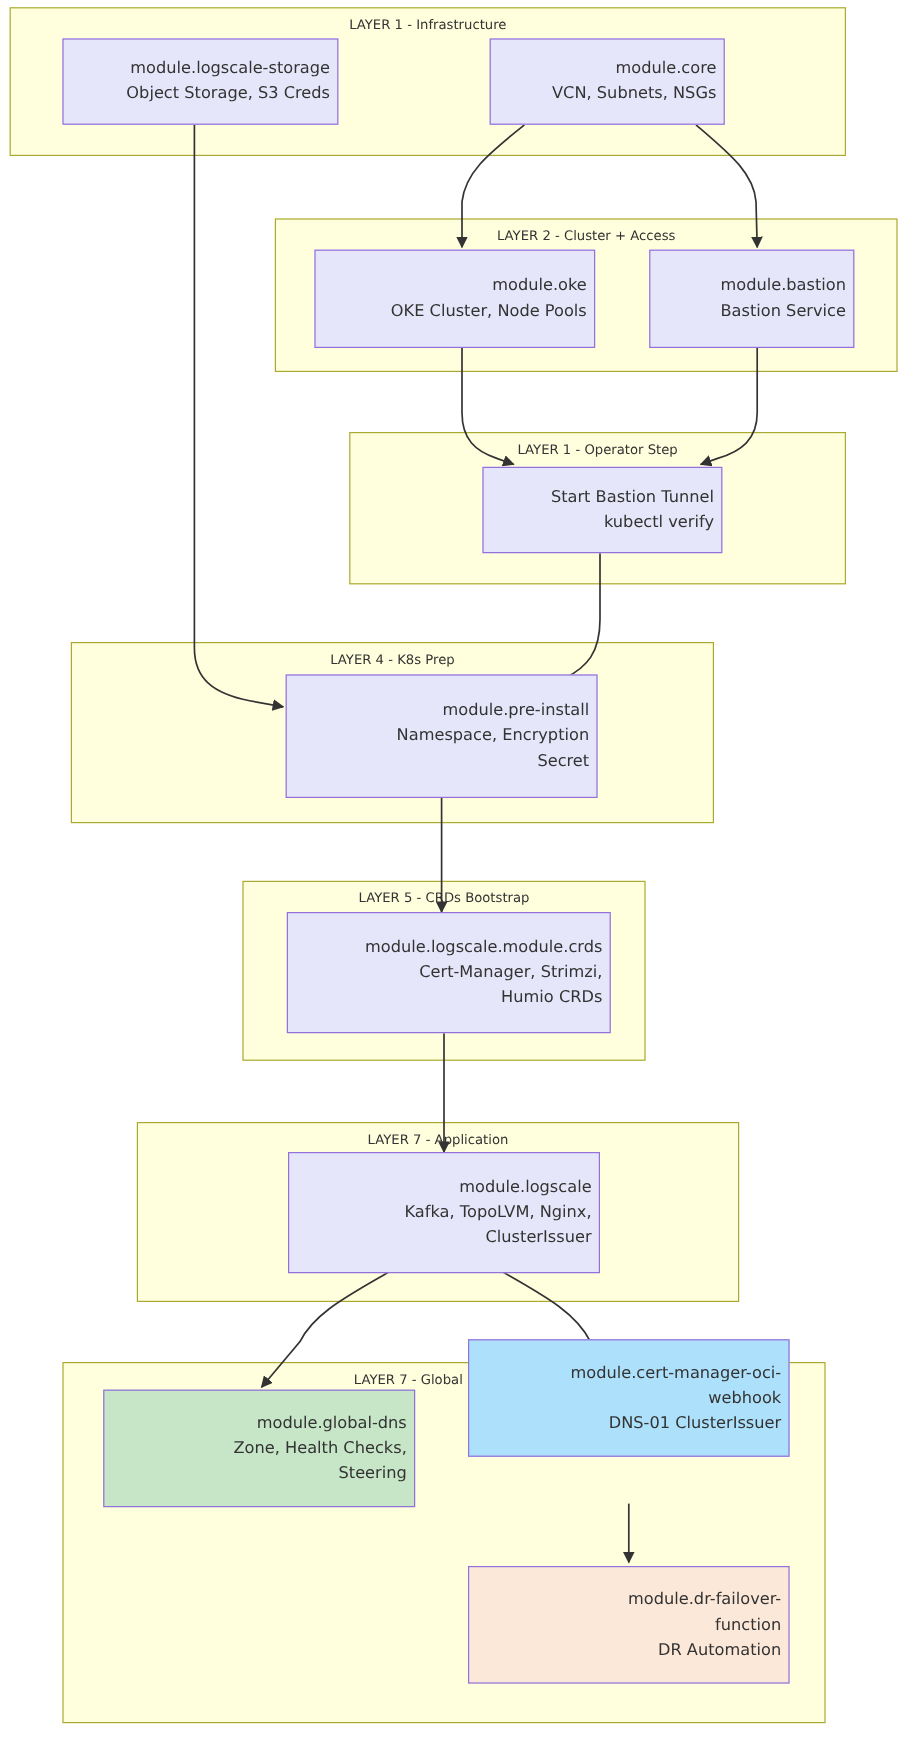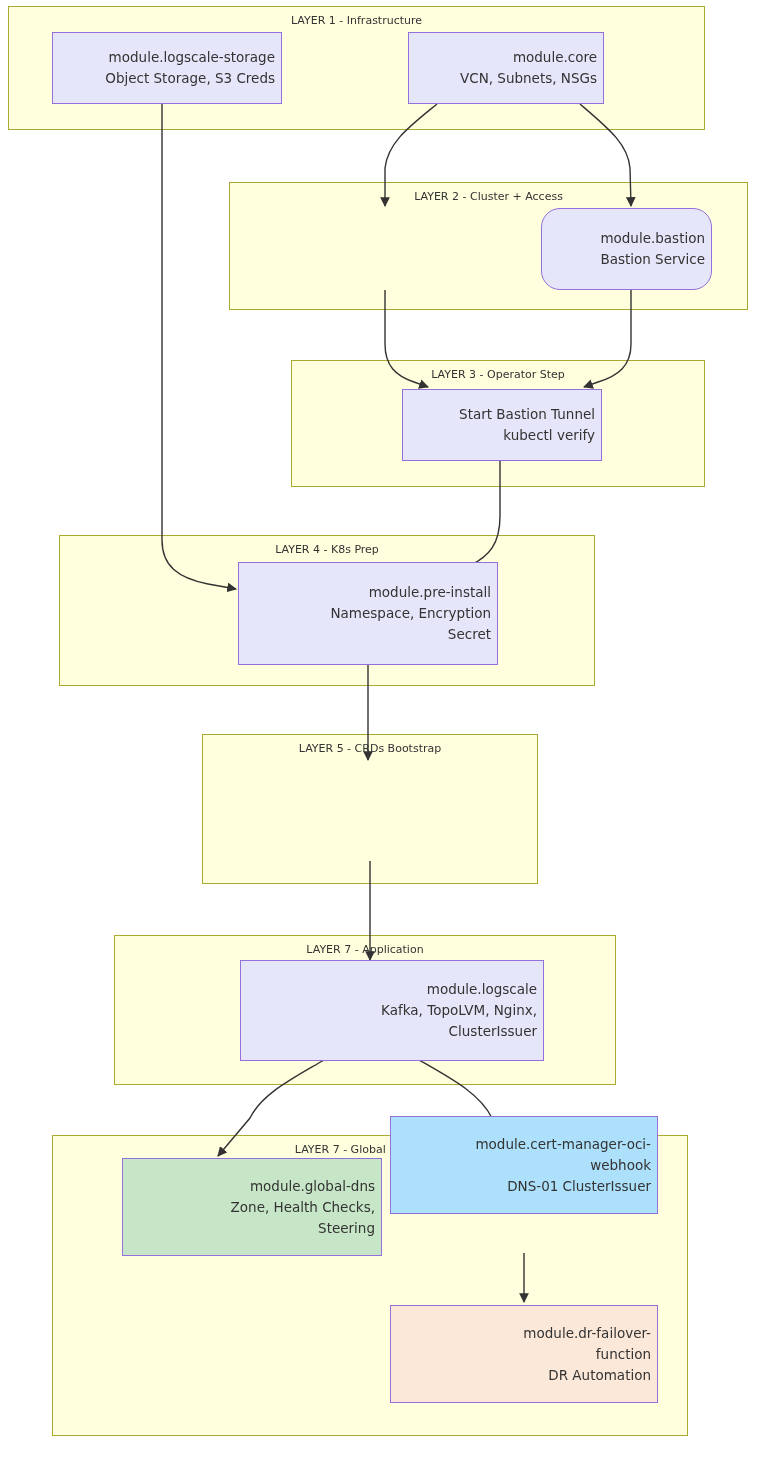--- a/index.html
+++ b/index.html
@@ -52,39 +52,39 @@
     align-items: flex-end;
     justify-content: center;
     text-align: center;
     font-size: 13.5px;
     color: #333333;
     line-height: 21px;
     padding: 2px 6px;
   }
   .node .line { display: block; white-space: normal; }
   .fill-lavender { background: #e6e6fa; }
-  .fill-green { background: #c7e6c7; margin-left: 36px; }
+  .fill-green { background: #c7e6c7; }
   .fill-blue { background: #ade0fb; }
   .fill-peach { background: #fce8d9; }
 </style>
 </head>
 <body>
 
 <div id="diagram">
 
   <div class="layer" style="left:8px; top:6px; width:697px; height:124px;">
     <div class="layer-title">LAYER 1 - Infrastructure</div>
   </div>
 
   <div class="layer" style="left:229px; top:182px; width:519px; height:128px;">
     <div class="layer-title">LAYER 2 - Cluster + Access</div>
   </div>
 
   <div class="layer" style="left:291px; top:360px; width:414px; height:127px;">
-    <div class="layer-title">LAYER 3 - Operator Step</div>
+    <div class="layer-title">LAYER 1 - Operator Step</div>
   </div>
 
   <div class="layer" style="left:59px; top:535px; width:536px; height:151px;">
     <div class="layer-title">LAYER 4 - K8s Prep</div>
   </div>
 
   <div class="layer" style="left:202px; top:734px; width:336px; height:150px;">
     <div class="layer-title">LAYER 5 - CRDs Bootstrap</div>
   </div>
 
@@ -131,39 +131,48 @@
   <div class="node fill-lavender" style="left:52px; top:32px; width:230px; height:72px;">
     <span class="line">module.logscale-storage</span>
     <span class="line">Object Storage, S3 Creds</span>
   </div>
 
   <div class="node fill-lavender" style="left:408px; top:32px; width:196px; height:72px;">
     <span class="line">module.core</span>
     <span class="line">VCN, Subnets, NSGs</span>
   </div>
 
+  <div class="node fill-lavender" style="left:262px; top:208px; width:234px; height:82px;">
+    <span class="line">module.oke</span>
+    <span class="line">OKE Cluster, Node Pools</span>
+  </div>
 
-  <div class="node fill-lavender" style="left:541px; top:208px; width:171px; height:82px;border-radius:19px;">
+  <div class="node fill-lavender" style="left:541px; top:208px; width:171px; height:82px;">
     <span class="line">module.bastion</span>
     <span class="line">Bastion Service</span>
   </div>
 
   <div class="node fill-lavender" style="left:402px; top:389px; width:200px; height:72px;">
     <span class="line">Start Bastion Tunnel</span>
     <span class="line">kubectl verify</span>
   </div>
 
   <div class="node fill-lavender" style="left:238px; top:562px; width:260px; height:103px;">
     <span class="line">module.pre-install</span>
     <span class="line">Namespace, Encryption</span>
     <span class="line">Secret</span>
   </div>
 
+  <div class="node fill-lavender" style="left:239px; top:760px; width:270px; height:101px;">
+    <span class="line">module.logscale.module.crds</span>
+    <span class="line">Cert-Manager, Strimzi,</span>
+    <span class="line">Humio CRDs</span>
+  </div>
 
-  <div class="node fill-lavender" style="left:240px; top:960px; width:304px; height:101px;">
+  <div class="node fill-lavender" style="left:240px; top:960px; width:260px; height:101px;">
     <span class="line">module.logscale</span>
     <span class="line">Kafka, TopoLVM, Nginx,</span>
     <span class="line">ClusterIssuer</span>
   </div>
 
   <div class="node fill-green" style="left:86px; top:1158px; width:260px; height:98px;">
     <span class="line">module.global-dns</span>
     <span class="line">Zone, Health Checks,</span>
     <span class="line">Steering</span>
   </div>

